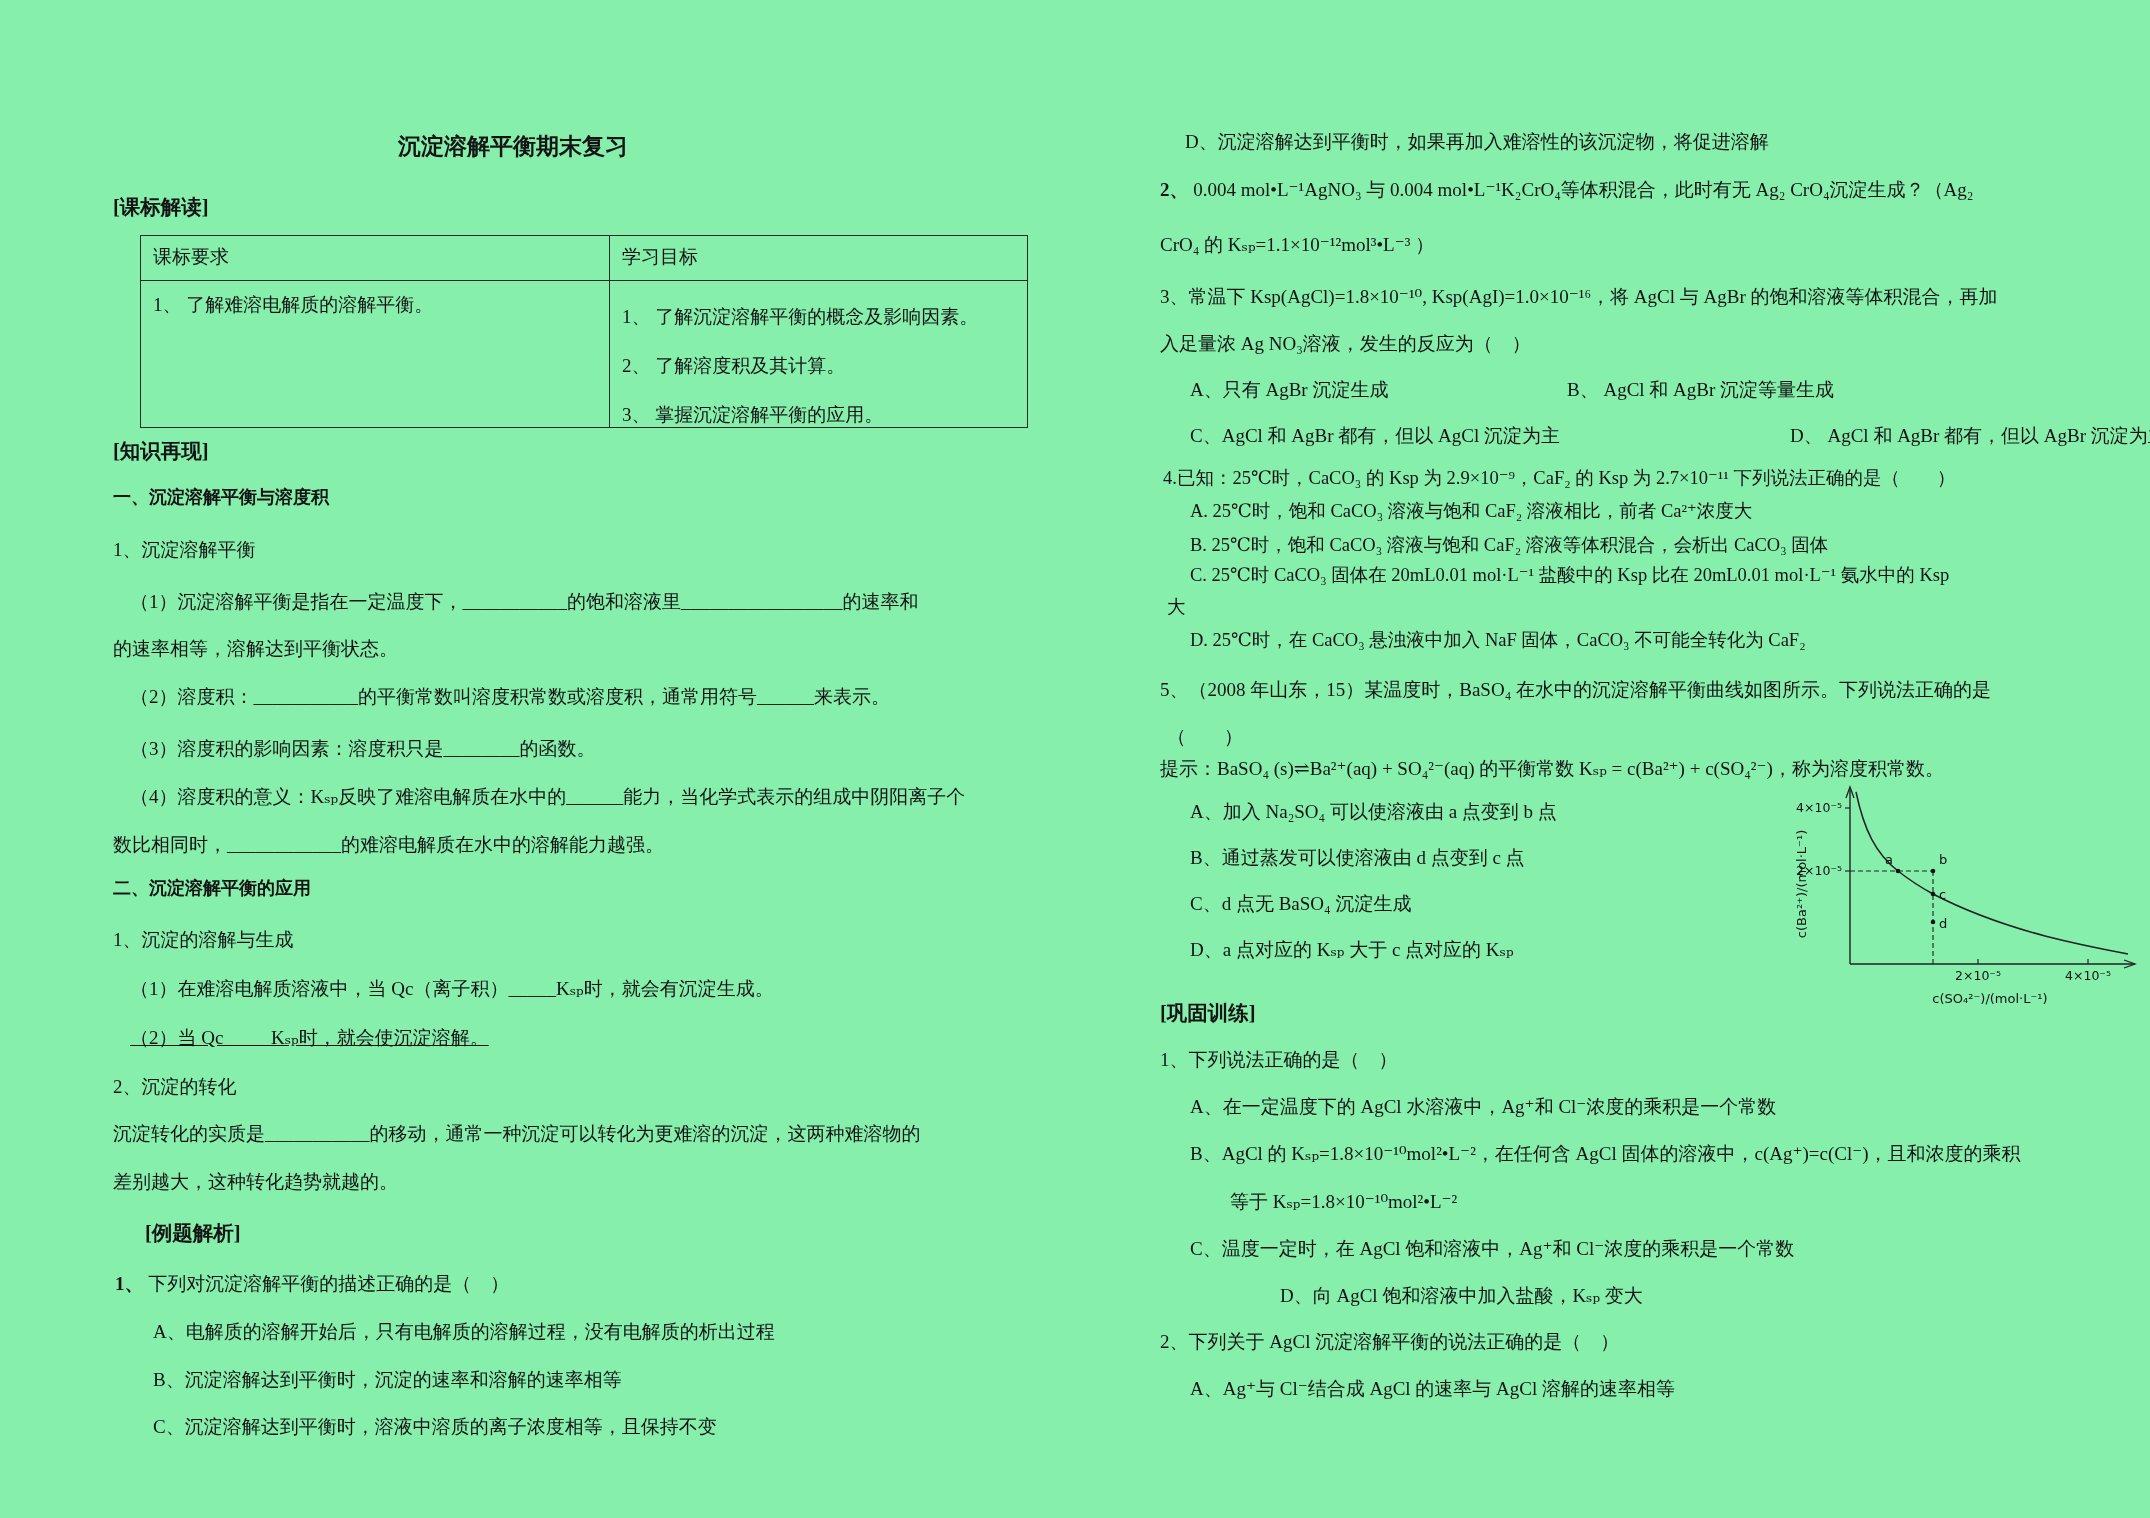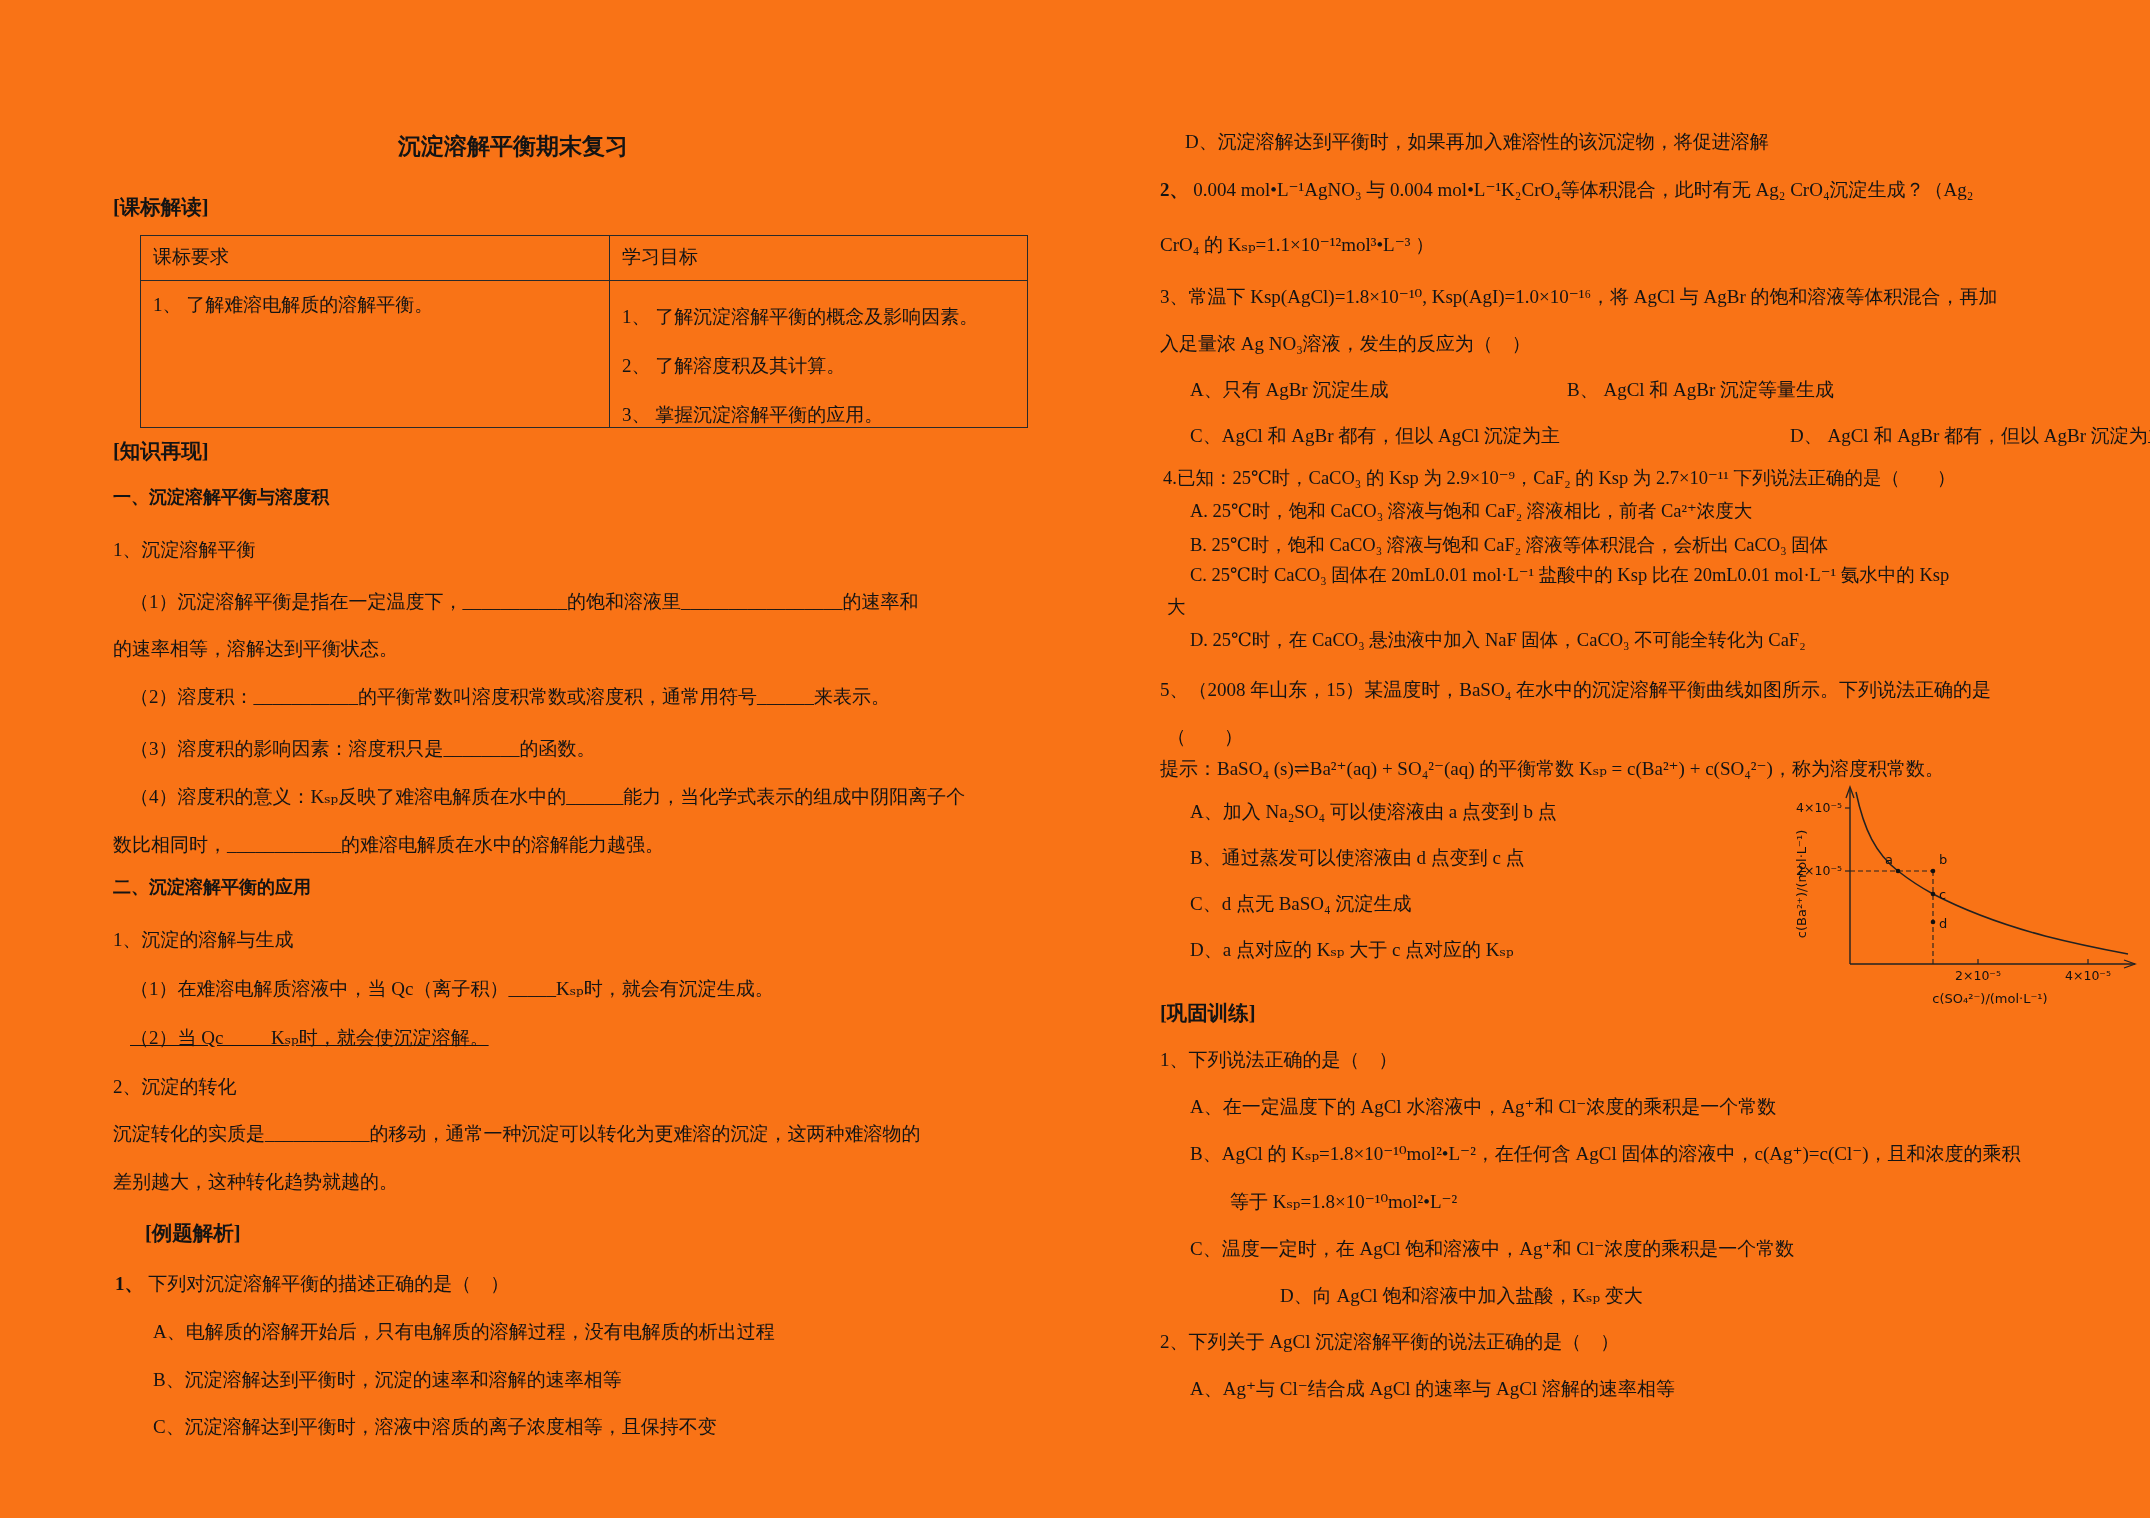--- a/index.html
+++ b/index.html
@@ -1,16 +1,16 @@
 <!DOCTYPE html>
 <html><head>
 <meta charset="utf-8">
 <style>
   html,body{margin:0;padding:0;background:#ffffff;}
-  .page{position:relative;width:2150px;height:1518px;background:#f97316;overflow:hidden;
+  .page{position:relative;width:2150px;height:1518px;background:#86efac;overflow:hidden;
         font-family:"Liberation Serif","DejaVu Serif","DejaVu Sans",serif;color:#141414;}
   .ln{position:absolute;white-space:nowrap;font-size:19px;line-height:1.3;margin:0;}
   .ttl{font-size:23px;font-weight:700;text-align:center;}
   .hd{font-size:20.5px;font-weight:700;}
   .hd2{font-size:18px;font-weight:700;}
   .sm{font-size:18.5px;}
   .b{font-weight:700;}
   .gapA{display:inline-block;width:377px;}
   .gapC{display:inline-block;width:600px;}
   .tbl{position:absolute;left:140px;top:235px;width:888px;border:1.4px solid #2a2a2a;box-sizing:border-box;}
@@ -52,21 +52,21 @@
   <p class="ln hd2" style="left:113px;top:486px;">一、沉淀溶解平衡与溶度积</p>
 
   <p class="ln" style="left:113px;top:538px;">1、沉淀溶解平衡</p>
   <p class="ln" style="left:130px;top:590px;">（1）沉淀溶解平衡是指在一定温度下，___________的饱和溶液里_________________的速率和</p>
   <p class="ln" style="left:113px;top:637px;">的速率相等，溶解达到平衡状态。</p>
   <p class="ln" style="left:130px;top:685px;">（2）溶度积：___________的平衡常数叫溶度积常数或溶度积，通常用符号______来表示。</p>
   <p class="ln" style="left:130px;top:737px;">（3）溶度积的影响因素：溶度积只是________的函数。</p>
   <p class="ln" style="left:130px;top:785px;">（4）溶度积的意义：Kₛₚ反映了难溶电解质在水中的______能力，当化学式表示的组成中阴阳离子个</p>
   <p class="ln" style="left:113px;top:833px;">数比相同时，____________的难溶电解质在水中的溶解能力越强。</p>
 
-  <p class="ln hd2" style="left:113px;top:877px;font-family:Liberation Mono, monospace;">二、沉淀溶解平衡的应用</p>
+  <p class="ln hd2" style="left:113px;top:877px;">二、沉淀溶解平衡的应用</p>
   <p class="ln" style="left:113px;top:928px;">1、沉淀的溶解与生成</p>
   <p class="ln" style="left:130px;top:977px;">（1）在难溶电解质溶液中，当 Qc（离子积）_____Kₛₚ时，就会有沉淀生成。</p>
   <p class="ln" style="left:130px;top:1026px;text-decoration:underline;">（2）当 Qc_____Kₛₚ时，就会使沉淀溶解。</p>
   <p class="ln" style="left:113px;top:1075px;">2、沉淀的转化</p>
   <p class="ln" style="left:113px;top:1122px;">沉淀转化的实质是___________的移动，通常一种沉淀可以转化为更难溶的沉淀，这两种难溶物的</p>
   <p class="ln" style="left:113px;top:1170px;">差别越大，这种转化趋势就越的。</p>
 
   <p class="ln hd" style="left:145px;top:1220px;">[例题解析]</p>
   <p class="ln" style="left:115px;top:1272px;"><span class="b">1、</span> <span>下列对沉淀溶解平衡的描述正确的是（　）</span></p>
   <p class="ln" style="left:153px;top:1320px;">A、电解质的溶解开始后，只有电解质的溶解过程，没有电解质的析出过程</p>

